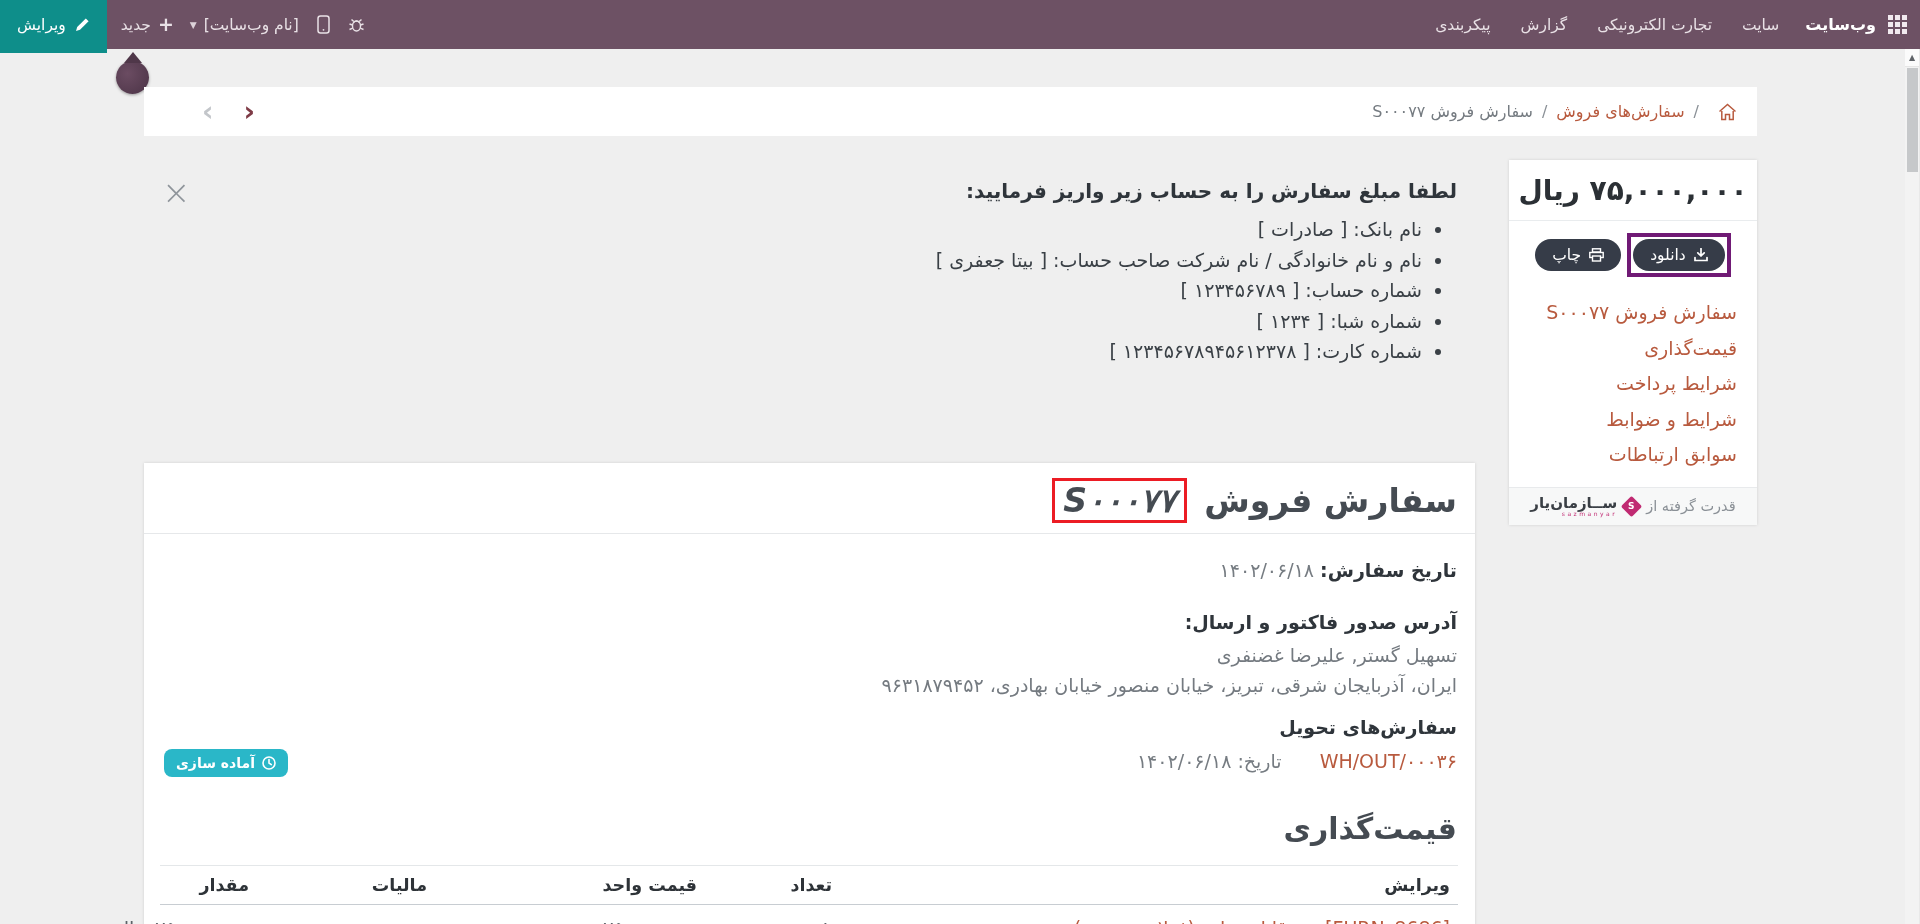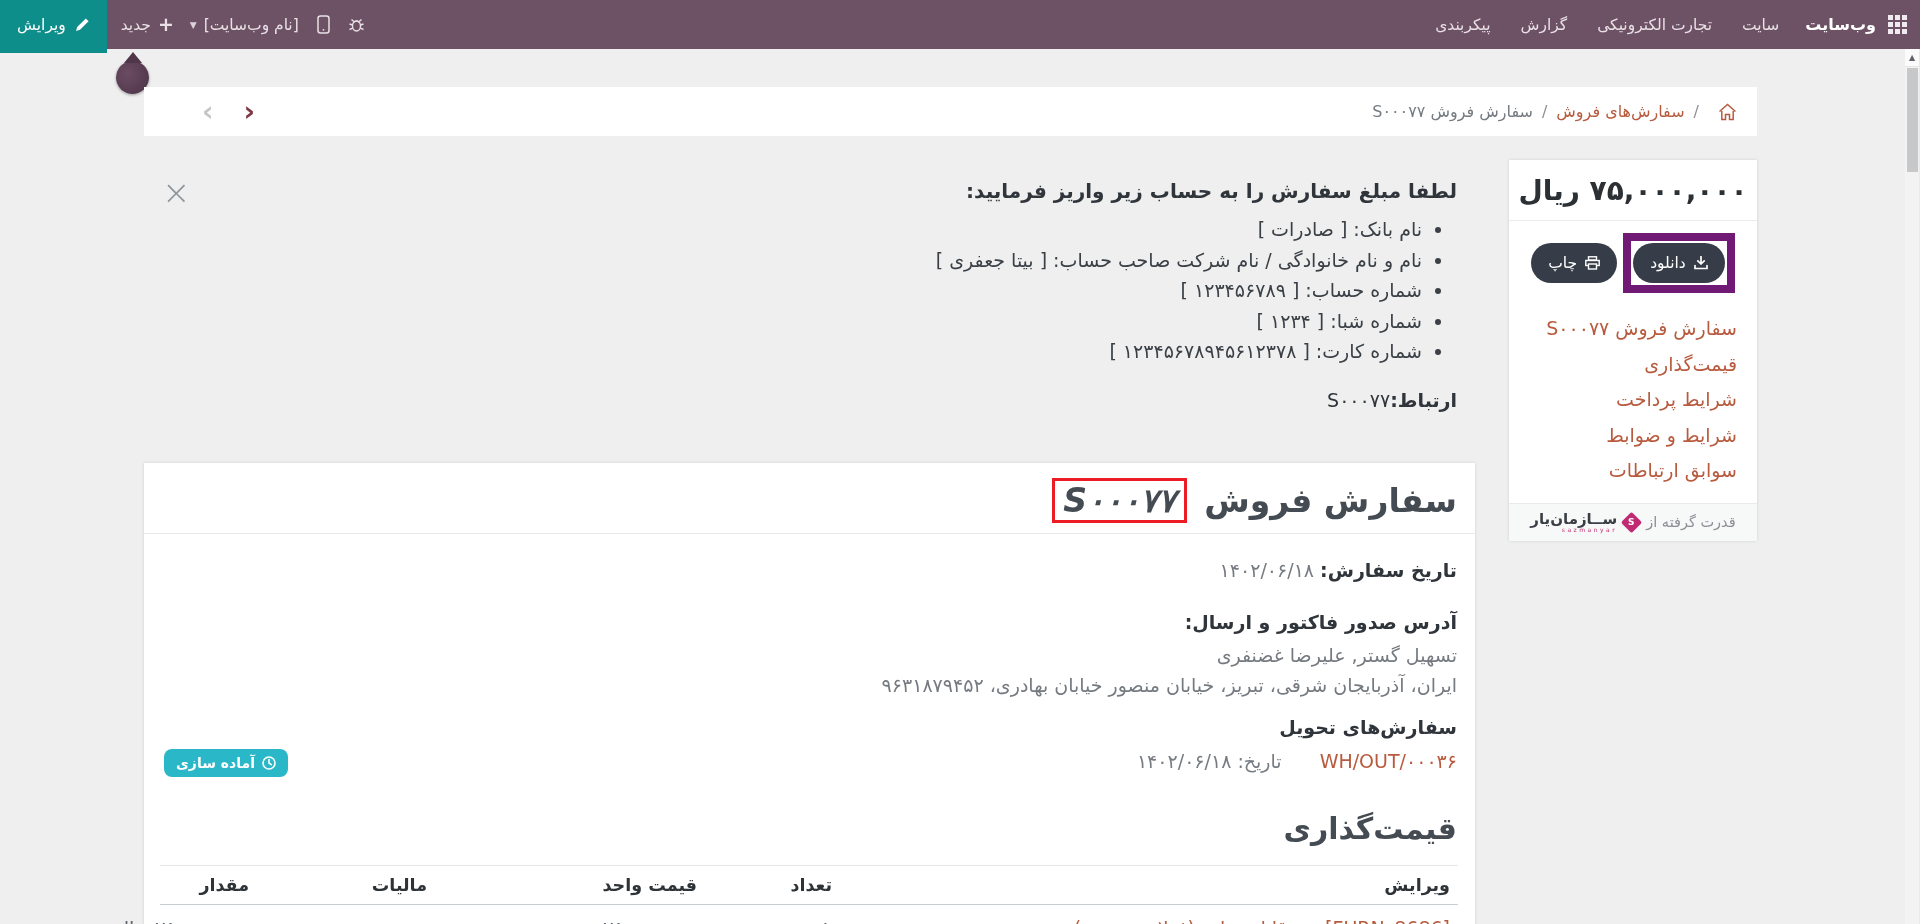--- a/index.html
+++ b/index.html
@@ -120,25 +120,25 @@
   .side-card{
     position:absolute;left:1509px;top:160px;width:248px;background:#fff;
     box-shadow:0 0 3px rgba(0,0,0,.13);box-sizing:border-box;
   }
   .side-amount{
     text-align:center;font-size:28px;font-weight:bold;color:#2b3035;
     padding:14px 6px 13px 6px;border-bottom:1px solid #e9ecee;white-space:nowrap;
   }
   .side-actions{display:flex;justify-content:center;align-items:center;gap:6px;padding:12px 6px 10px 6px;}
   .pill-btn{
-    background:#363c48;color:#fff;border:none;border-radius:21px;height:40px;
+    background:#363c48;color:#fff;border:none;border-radius:21px;height:32px;
     display:inline-flex;align-items:center;gap:8px;padding:0 17px;font-size:15.5px;
     cursor:pointer;font-family:inherit;white-space:nowrap;
   }
-  .red-outline{border:8px solid #701a75;padding:2px;display:inline-flex;}
+  .red-outline{border:4px solid #701a75;padding:2px;display:inline-flex;}
   .side-links{padding:8px 20px 14px 20px;}
   .side-link{
     display:block;text-align:right;color:#b85a3e;font-size:19px;line-height:35.5px;
     cursor:pointer;white-space:nowrap;
   }
   .side-footer{
     border-top:1px solid #e8eaec;background:#f7f8f8;height:37px;
     display:flex;align-items:center;justify-content:center;gap:7px;
   }
   .powered-text{color:#8a9096;font-size:14.5px;white-space:nowrap;}
@@ -244,23 +244,20 @@
   <div class="alert">
     <span class="close-x">×</span>
     <div class="alert-title">لطفا مبلغ سفارش را به حساب زیر واریز فرمایید:</div>
     <ul>
       <li>نام بانک: [ صادرات ]</li>
       <li>نام و نام خانوادگی / نام شرکت صاحب حساب: [ بیتا جعفری ]</li>
       <li>شماره حساب: [ ۱۲۳۴۵۶۷۸۹ ]</li>
       <li>شماره شبا: [ ۱۲۳۴ ]</li>
       <li>شماره کارت: [ ۱۲۳۴۵۶۷۸۹۴۵۶۱۲۳۷۸ ]</li>
     </ul>
-    <div class="comm">
-      <span class="lbl">ارتباط:</span><span class="ltr">S۰۰۰۷۷</span>
-    </div>
   </div>
 
   <div class="doc-card">
     <div class="doc-title">
       <span>سفارش فروش</span>
       <span class="ref-box"><span class="ltr">S۰۰۰۷۷</span></span>
     </div>
     <div class="doc-hr"></div>
 
     <div class="doc-line row-date">

